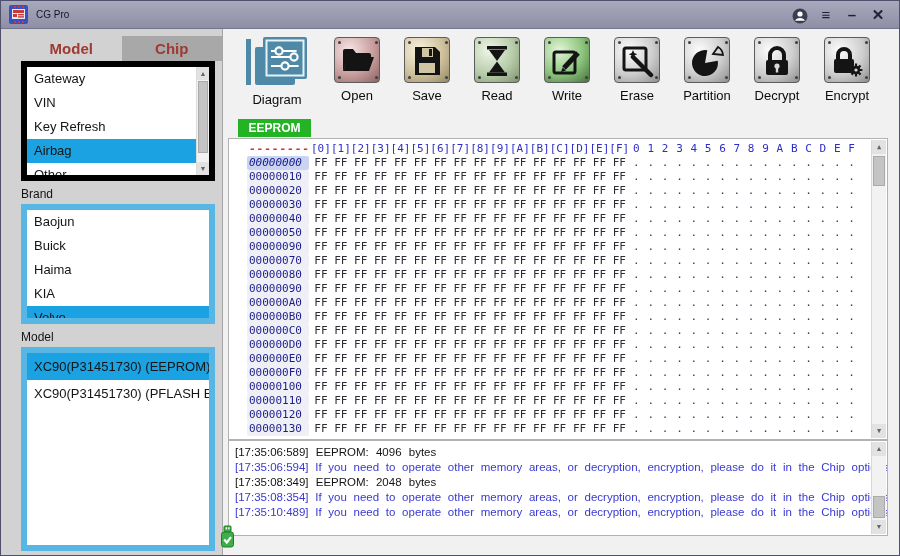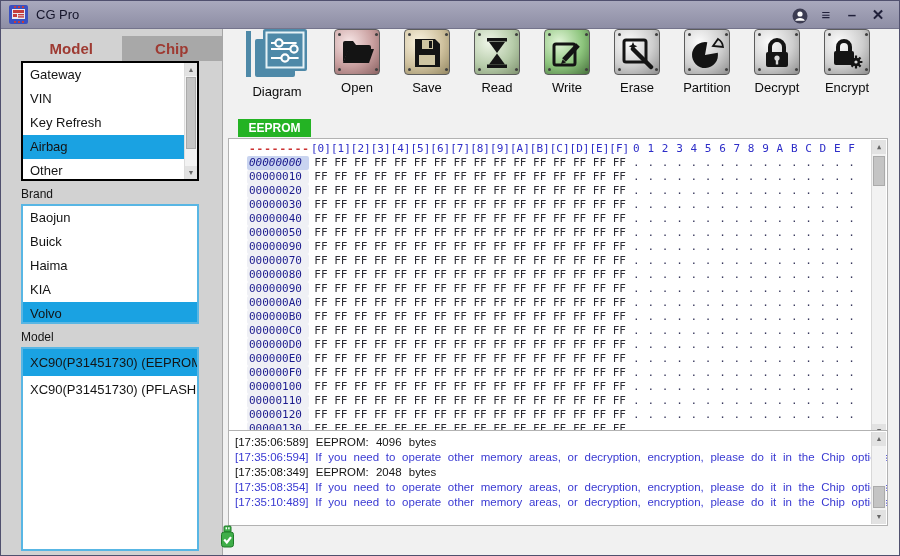--- a/index.html
+++ b/index.html
@@ -3,49 +3,49 @@
 <meta charset="utf-8">
 <style>
   html,body{margin:0;padding:0;background:#666;}
   *{box-sizing:border-box;}
   .window{width:900px;height:556px;margin:0 auto;border:1px solid #50506e;background:#ececec;
     display:flex;flex-direction:column;overflow:hidden;font-family:"Liberation Sans",sans-serif;}
   
   .titlebar{flex:0 0 27px;background:linear-gradient(#a9a9bd,#8e8ea5);display:flex;align-items:center;
     padding:0 8px;border-bottom:1px solid #74748c;}
   .app-icon{width:19px;height:19px;margin-right:8px;}
-  .title{font-size:13px;color:#15152b;flex:1;}
+  .title{font-size:10px;color:#15152b;flex:1;}
   .tb-controls{display:flex;align-items:center;}
   .tb-btn{width:26px;text-align:center;color:#20203a;font-size:15px;font-weight:bold;line-height:27px;cursor:default;}
   .tb-btn svg{vertical-align:middle;}
   
   .bodyrow{flex:1;display:flex;min-height:0;}
   .sidebar{flex:0 0 222px;background:#d2d2d2;border-right:1px solid #a6a6a6;
     padding:7px 0 4px 20px;display:flex;flex-direction:column;}
   .tabs{display:flex;flex:0 0 25px;}
   .tab{flex:1;text-align:center;line-height:25px;font-size:15px;font-weight:600;color:#9e3a32;background:#a8a8a8;}
   .tab.active{background:#d2d2d2;}
   .sec-label{font-size:12px;color:#141414;margin:6px 0 3px;}
-  .listbox{background:#fff;border:2px solid #000000;width:178px;position:relative;overflow:hidden;}
+  .listbox{background:#fff;border:6px solid #000000;width:194px;position:relative;overflow:hidden;}
   .listbox.blue{border-color:#58b6e4;}
   #list-type{flex:0 0 120px;}
   #list-brand{flex:0 0 120px;}
   #list-model{flex:1;margin-bottom:0;}
   .list-item{height:24px;line-height:24px;padding-left:7px;font-size:13px;color:#141414;white-space:nowrap;}
   #list-model .list-item{height:27px;line-height:27px;}
   .list-item.selected{background:var(--selection);}
   
   .vsb{position:absolute;top:0;right:0;width:13px;height:100%;background:#f2f2f2;border-left:1px solid #dcdcdc;}
   .vsb .arr{position:absolute;left:0;width:12px;height:13px;background:#e2e2e2;color:#666;
     font-size:7px;line-height:13px;text-align:center;}
   .vsb .arr.up{top:0;}.vsb .arr.dn{bottom:0;}
   .vsb .thumb{position:absolute;left:1px;width:10px;background:#c4c4c4;border:1px solid #aaa;}
   
   .main{flex:1;position:relative;background:#f1f1f1;}
-  .toolbar{display:flex;align-items:flex-start;padding:0 0 0 22px;}
+  .toolbar{display:flex;align-items:flex-start;padding:8px 0 0 22px;}
   .tool{width:48px;margin-right:22px;text-align:center;cursor:default;}
   .tool .lbl{display:block;margin-top:5px;font-size:13px;color:#0c0c0c;white-space:nowrap;}
   .tool .ic{width:46px;height:46px;border:1px solid #5c5c5c;border-radius:4px;position:relative;margin:0 auto;}
   .tool.diagram{width:64px;margin-right:24px;}
   .tool.diagram .ic{border:none;border-radius:0;width:64px;height:50px;}
   .m-open{background:radial-gradient(circle at 32% 28%,#f7e6e6,#c99f9f 55%,#8a6262 100%);}
   .m-save{background:radial-gradient(circle at 32% 28%,#faf3e0,#cfc19e 55%,#948862 100%);}
   .m-read{background:radial-gradient(circle at 32% 28%,#eff6e8,#b7ccaa 55%,#7f926f 100%);}
   .m-write{background:radial-gradient(circle at 32% 28%,#e2f5d8,#8cc47c 55%,#47713c 100%);}
   .m-silver{background:radial-gradient(circle at 32% 28%,#fcfcfc,#cecece 55%,#8d8d8d 100%);}
@@ -67,21 +67,21 @@
   .hexrow .byte{flex:0 0 19.9px;width:19.9px;text-align:center;color:#2c2c34;}
   .hexrow .asc{flex:0 0 14.35px;width:14.35px;text-align:center;color:#3a3a5e;}
   .hexrow.hexhead .addr{background:none;color:var(--hex-offset-red);letter-spacing:1px;font-weight:bold;}
   .hexrow.hexhead .byte,.hexrow.hexhead .asc{color:var(--hex-header-blue);}
   .panel-sb{position:absolute;top:1px;right:1px;bottom:1px;width:15px;background:#f2f2f2;border-left:1px solid #d8d8d8;}
   .panel-sb .arr{position:absolute;left:0;width:14px;height:14px;background:#e2e2e2;color:#666;
     font-size:7px;line-height:14px;text-align:center;}
   .panel-sb .arr.up{top:0;}.panel-sb .arr.dn{bottom:0;}
   .panel-sb .thumb{position:absolute;left:1px;width:12px;background:#c4c4c4;border:1px solid #aaa;}
   
-  .logpanel{position:absolute;left:5px;top:401px;width:660px;height:96px;background:#fff;
+  .logpanel{position:absolute;left:5px;top:411px;width:660px;height:96px;background:#fff;
     border:1px solid #b2b2b2;padding:4px 20px 0 6px;overflow:hidden;}
   .log-line{font-size:11.5px;line-height:15px;white-space:nowrap;word-spacing:4px;color:#141414;}
   .log-line.notice{color:var(--log-notice-blue);word-spacing:3.5px;}
   .usb{position:absolute;left:-4px;top:496px;width:16px;height:24px;z-index:5;}
 </style>
 </head>
 <body>
 
 <div class="window">
 

